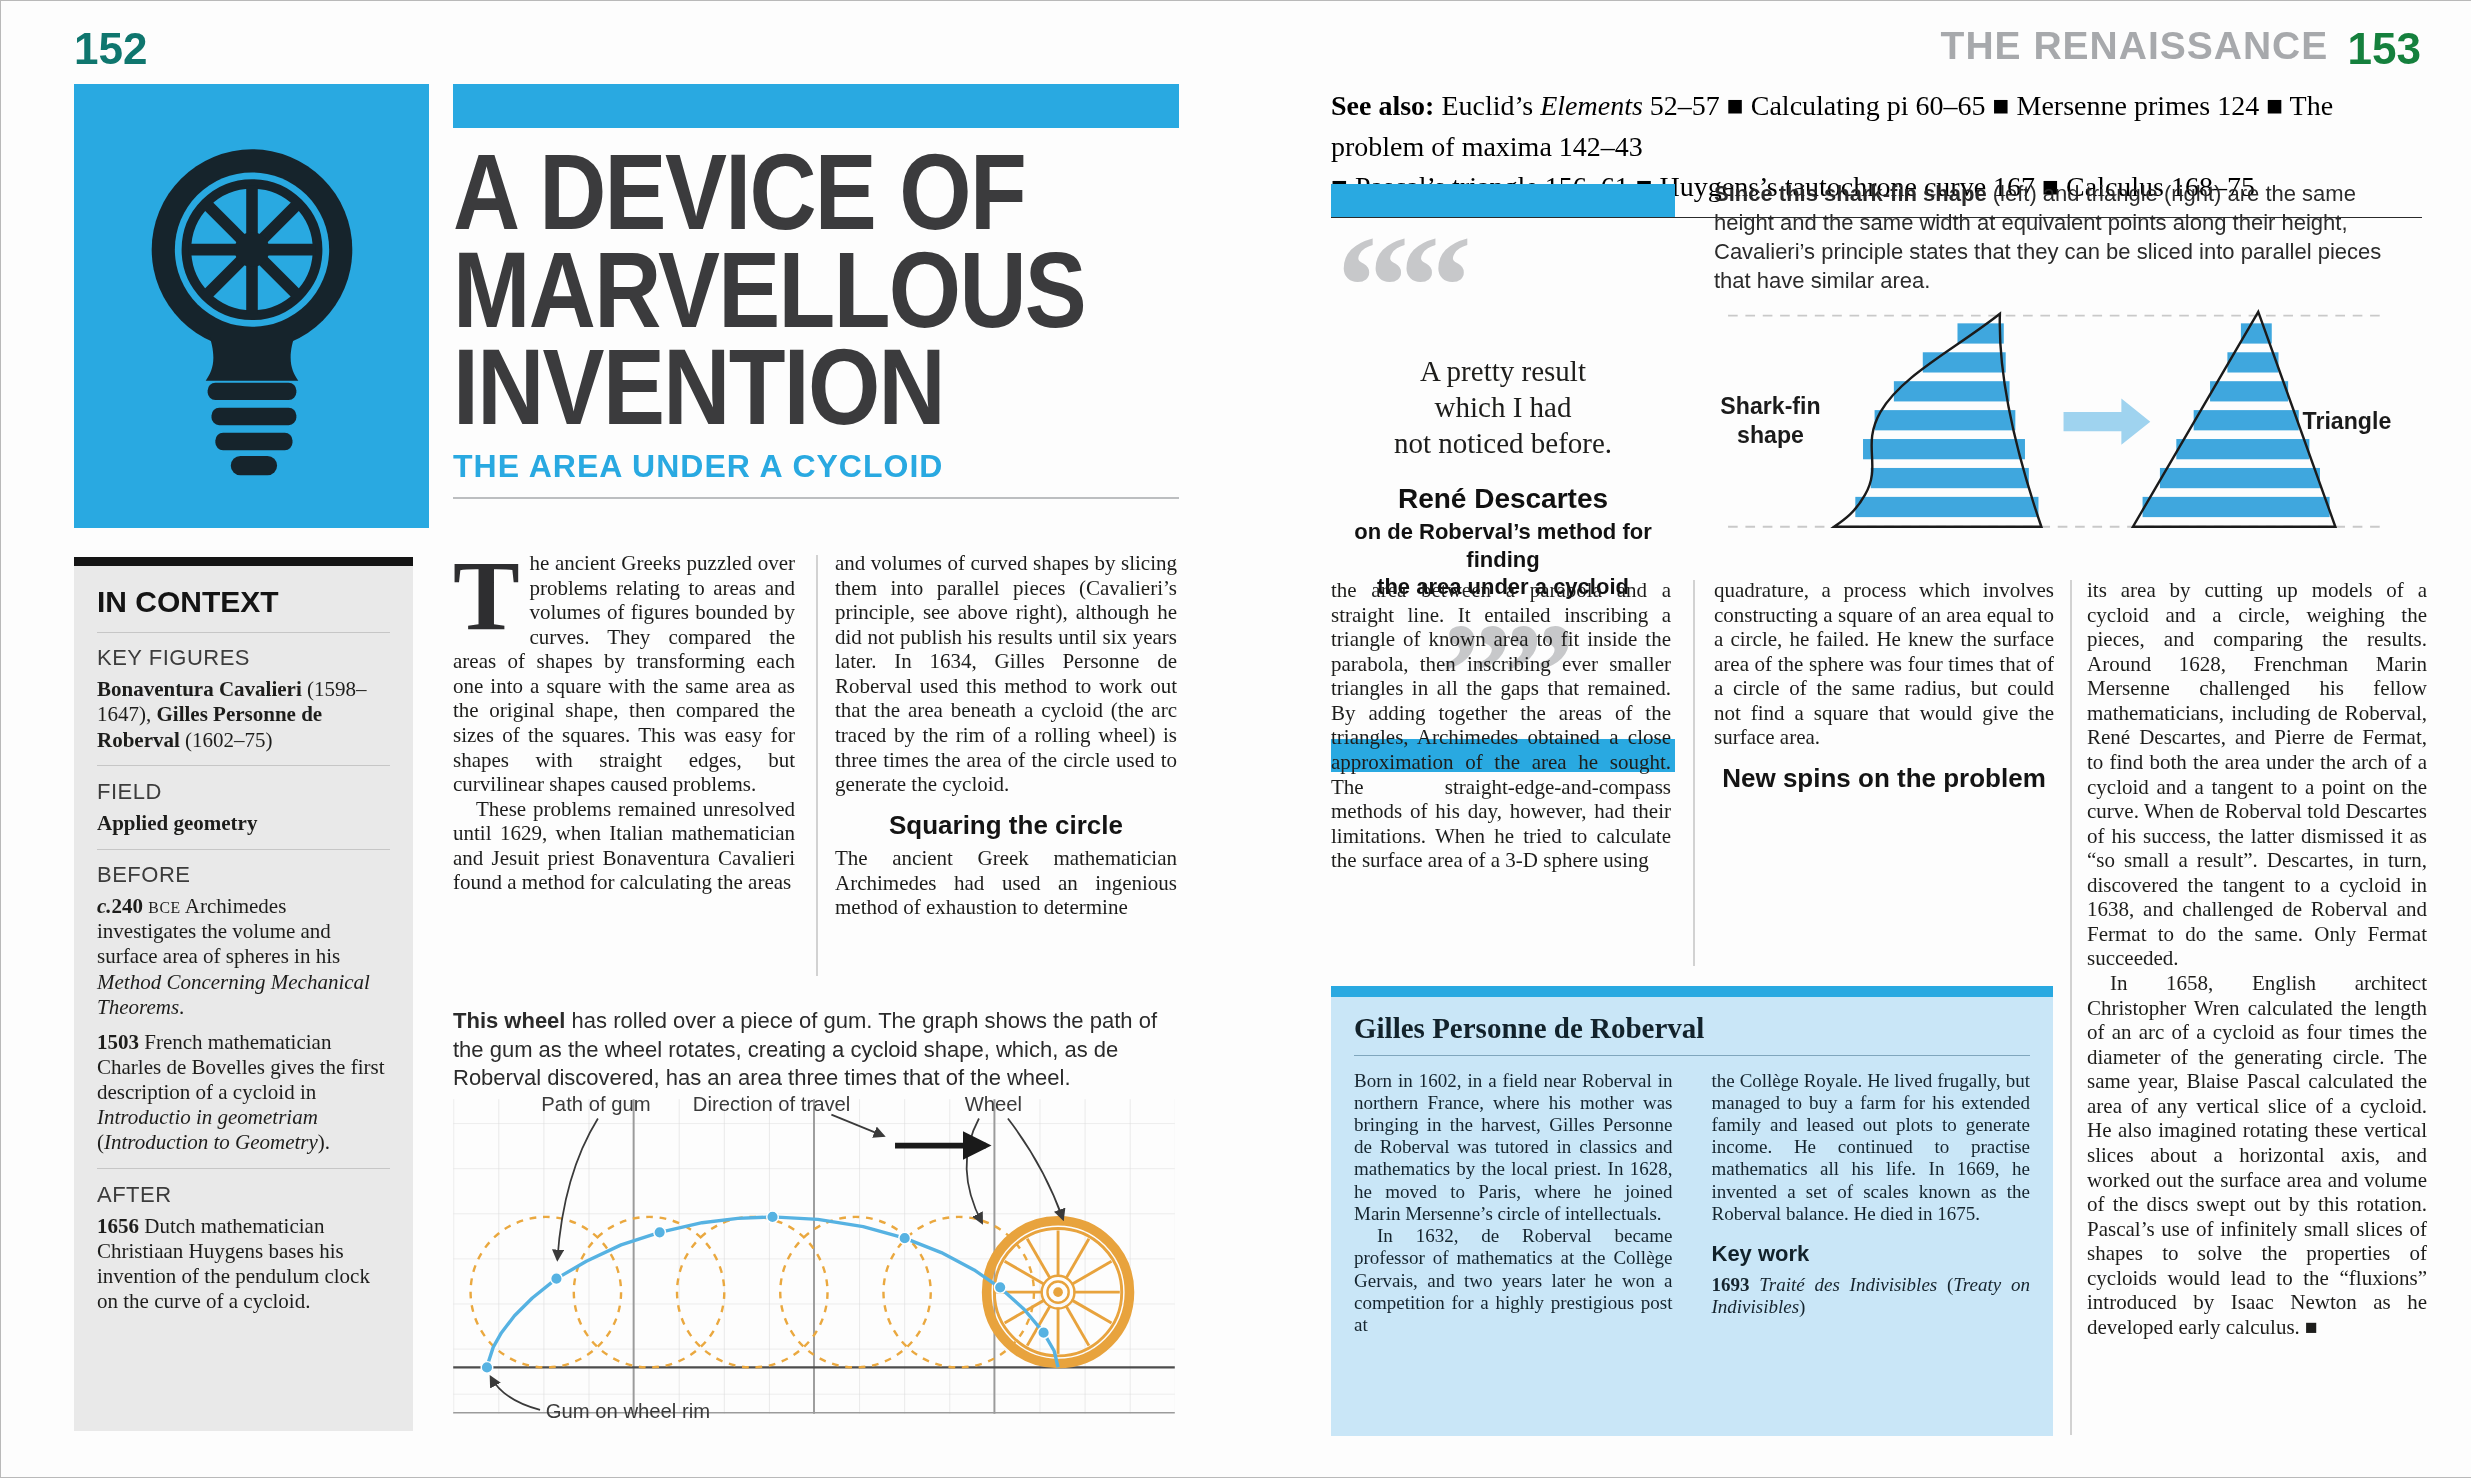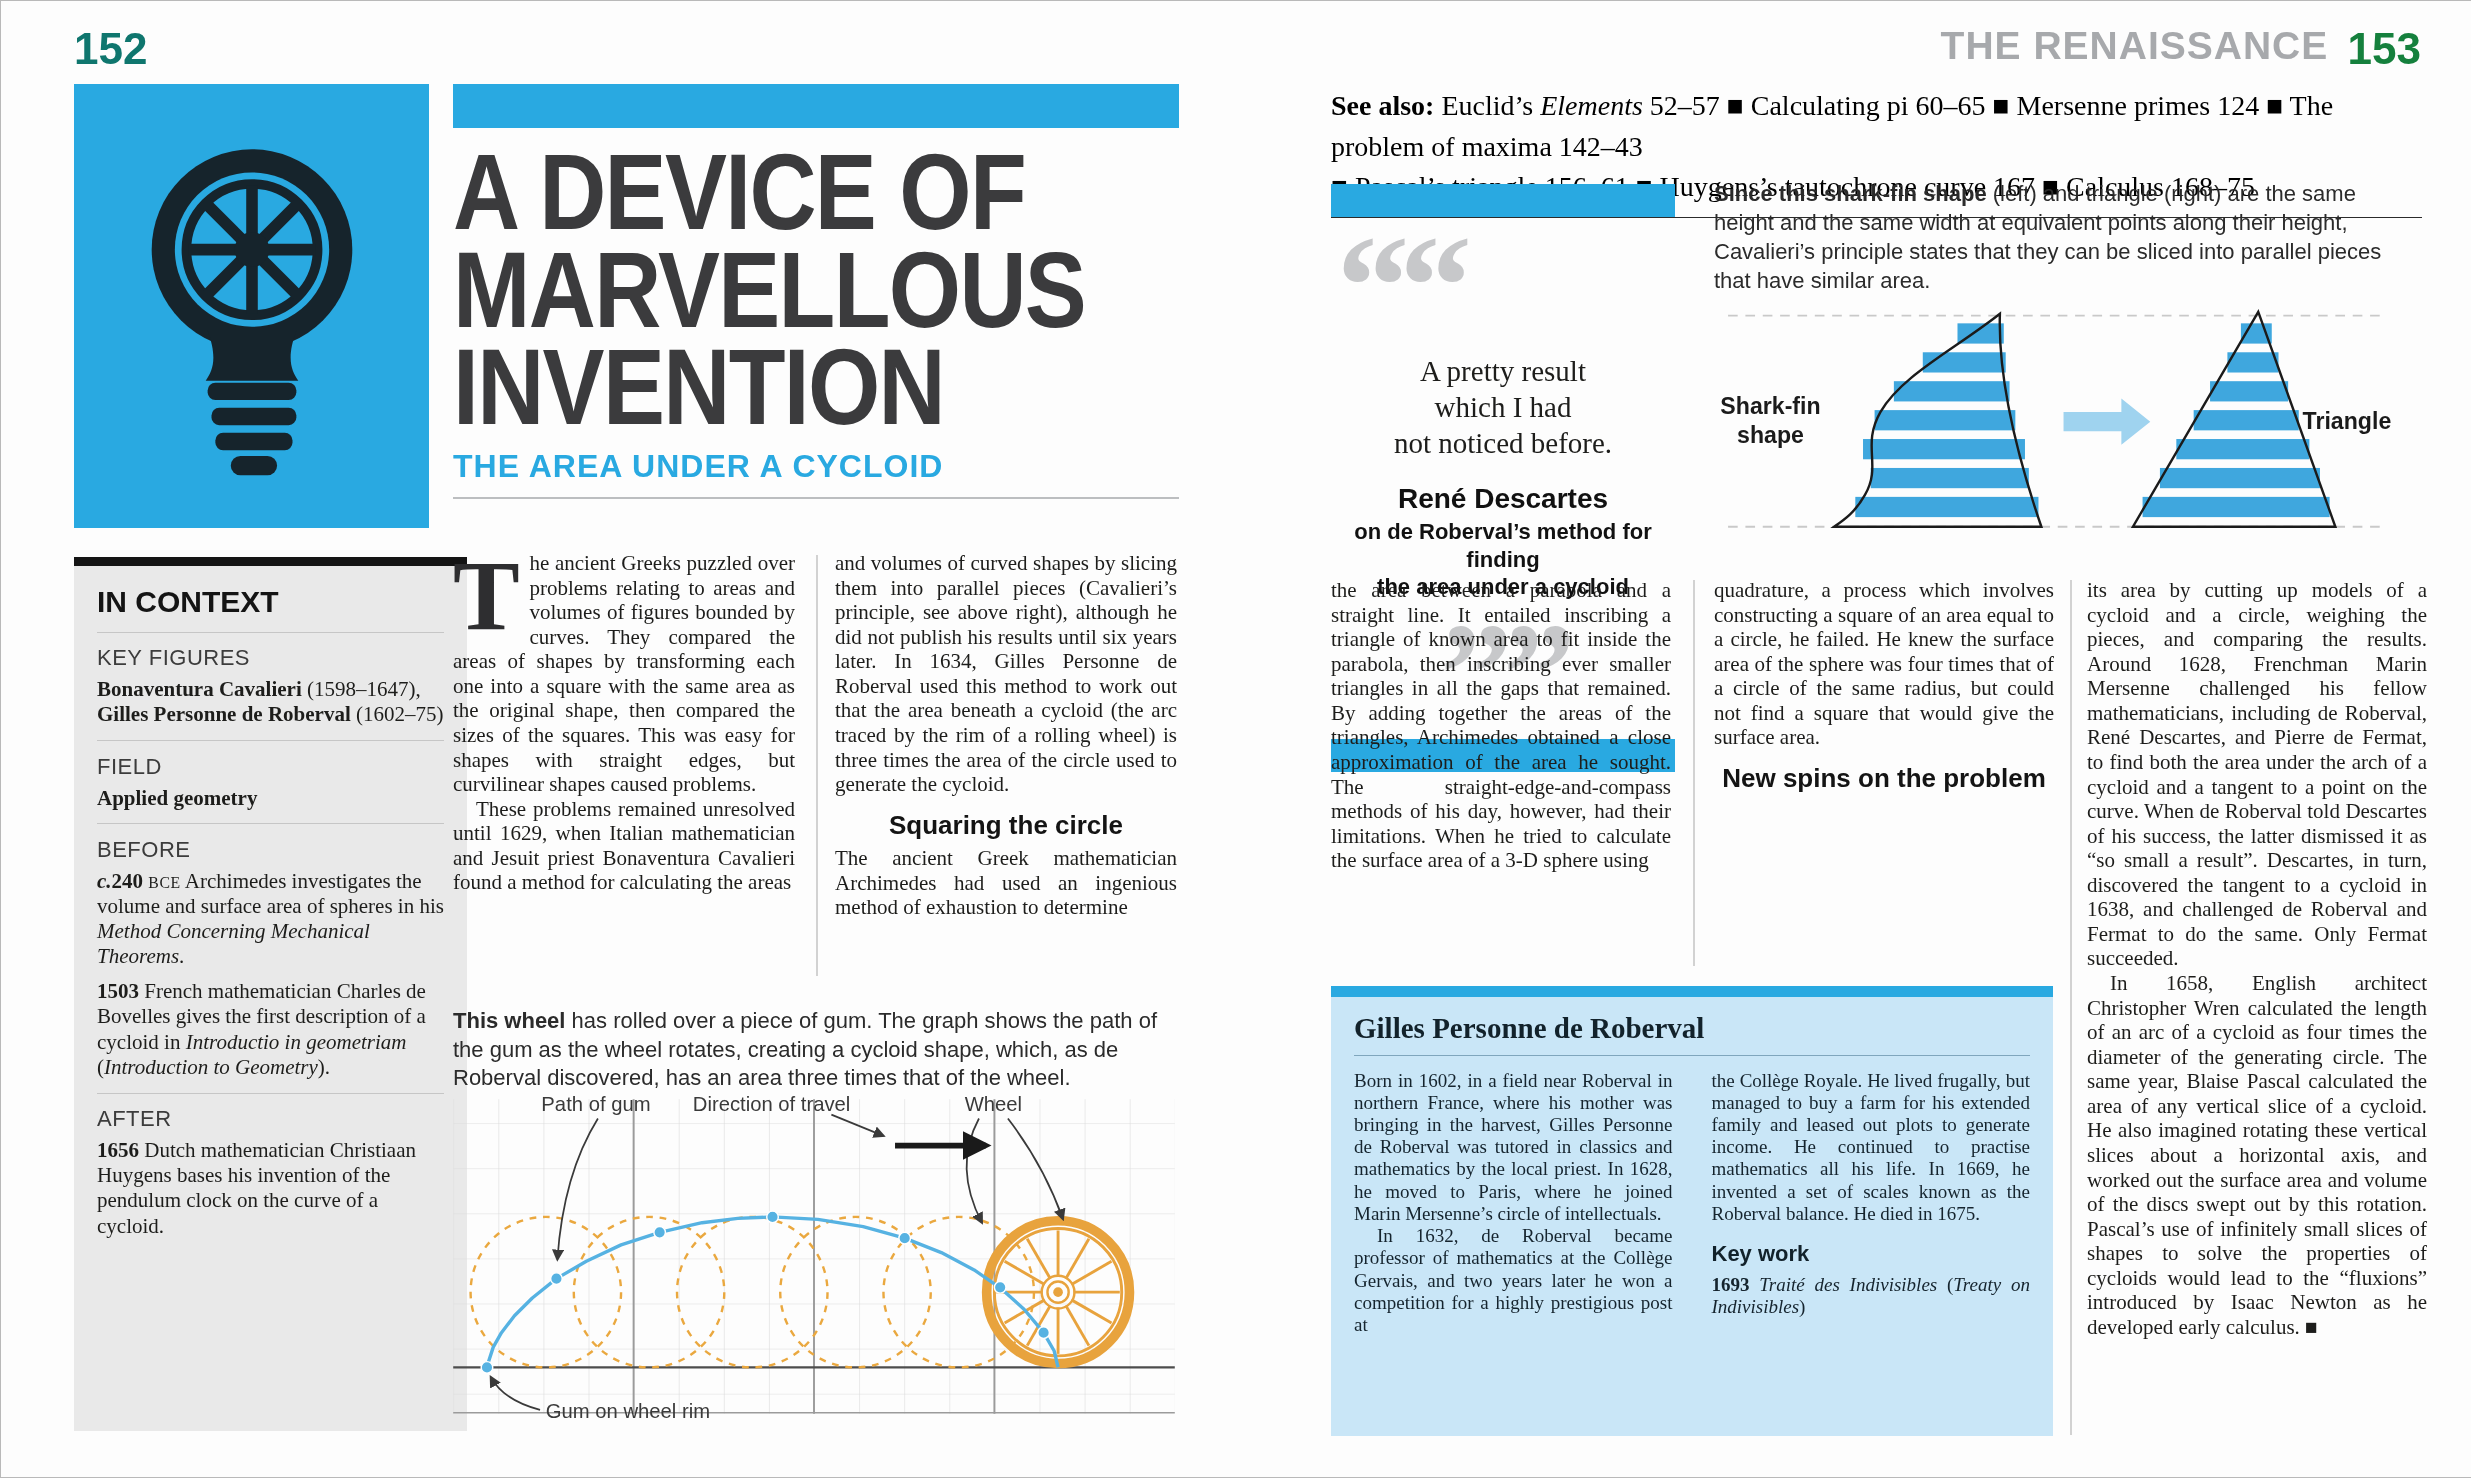--- a/index.html
+++ b/index.html
@@ -13,21 +13,21 @@
   .rt-sc{font-size:0.75em;letter-spacing:0.6px}
 
   .pagenum-left{left:73px;top:23px;font-family:Liberation Sans, sans-serif;font-weight:bold;font-size:44px;color:#0f766e}
   .icon-box{left:73px;top:83px;width:355px;height:444px;background:#29a9e1;display:flex;align-items:center;justify-content:center}
   .title-block{left:452px;top:83px;width:726px}
   .blue-bar{height:44px;background:#29a9e1}
   .main-title{margin-top:15.4px;font-family:"Liberation Sans",sans-serif;font-weight:bold;font-size:108px;line-height:0.9;letter-spacing:-1.9px;color:#3b3b3d;transform:scaleX(0.86);transform-origin:left top;white-space:pre-line}
   .subtitle{margin-top:13.5px;font-family:"Liberation Sans",sans-serif;font-weight:bold;font-size:32px;color:#29a9e1;letter-spacing:1px}
   .subtitle-rule{margin-top:11.6px;border-top:2.9px solid #bcbec0}
 
-  .context{left:73px;top:556px;width:393px;height:874px;background:#e9e9e9;border-top:9.7px solid #141414;padding:19.3px 23px;overflow:hidden}
+  .context{left:73px;top:556px;width:339px;height:874px;background:#e9e9e9;border-top:9.7px solid #141414;padding:19.3px 23px;overflow:hidden}
   .context h2{font-family:"Liberation Sans",sans-serif;font-size:30px;color:#141414;margin-bottom:9.7px}
   .ctx-rule{border-top:1.9px solid #c6c6c6;margin:12.6px 0}
   .ctx-label{font-family:"Liberation Sans",sans-serif;font-size:22px;color:#3c3c3c;letter-spacing:0.5px;margin-bottom:5.8px}
   .ctx-text{font-size:21px;line-height:1.2;margin-bottom:9.7px}
 
   .bodycol{font-size:21px;line-height:1.17;color:#1d1d1b;text-align:justify}
   .bodycol p{margin:0}
   .p-ind{text-indent:23px}
   .dropcap{float:left;font-weight:bold;font-size:100px;line-height:0.82;padding:3.9px 9.7px 0 0;color:#2e2e30}
   .colhead{font-family:"Liberation Sans",sans-serif;font-weight:bold;font-size:26px;color:#141414;margin:13.5px 0 5.8px;text-align:center}

